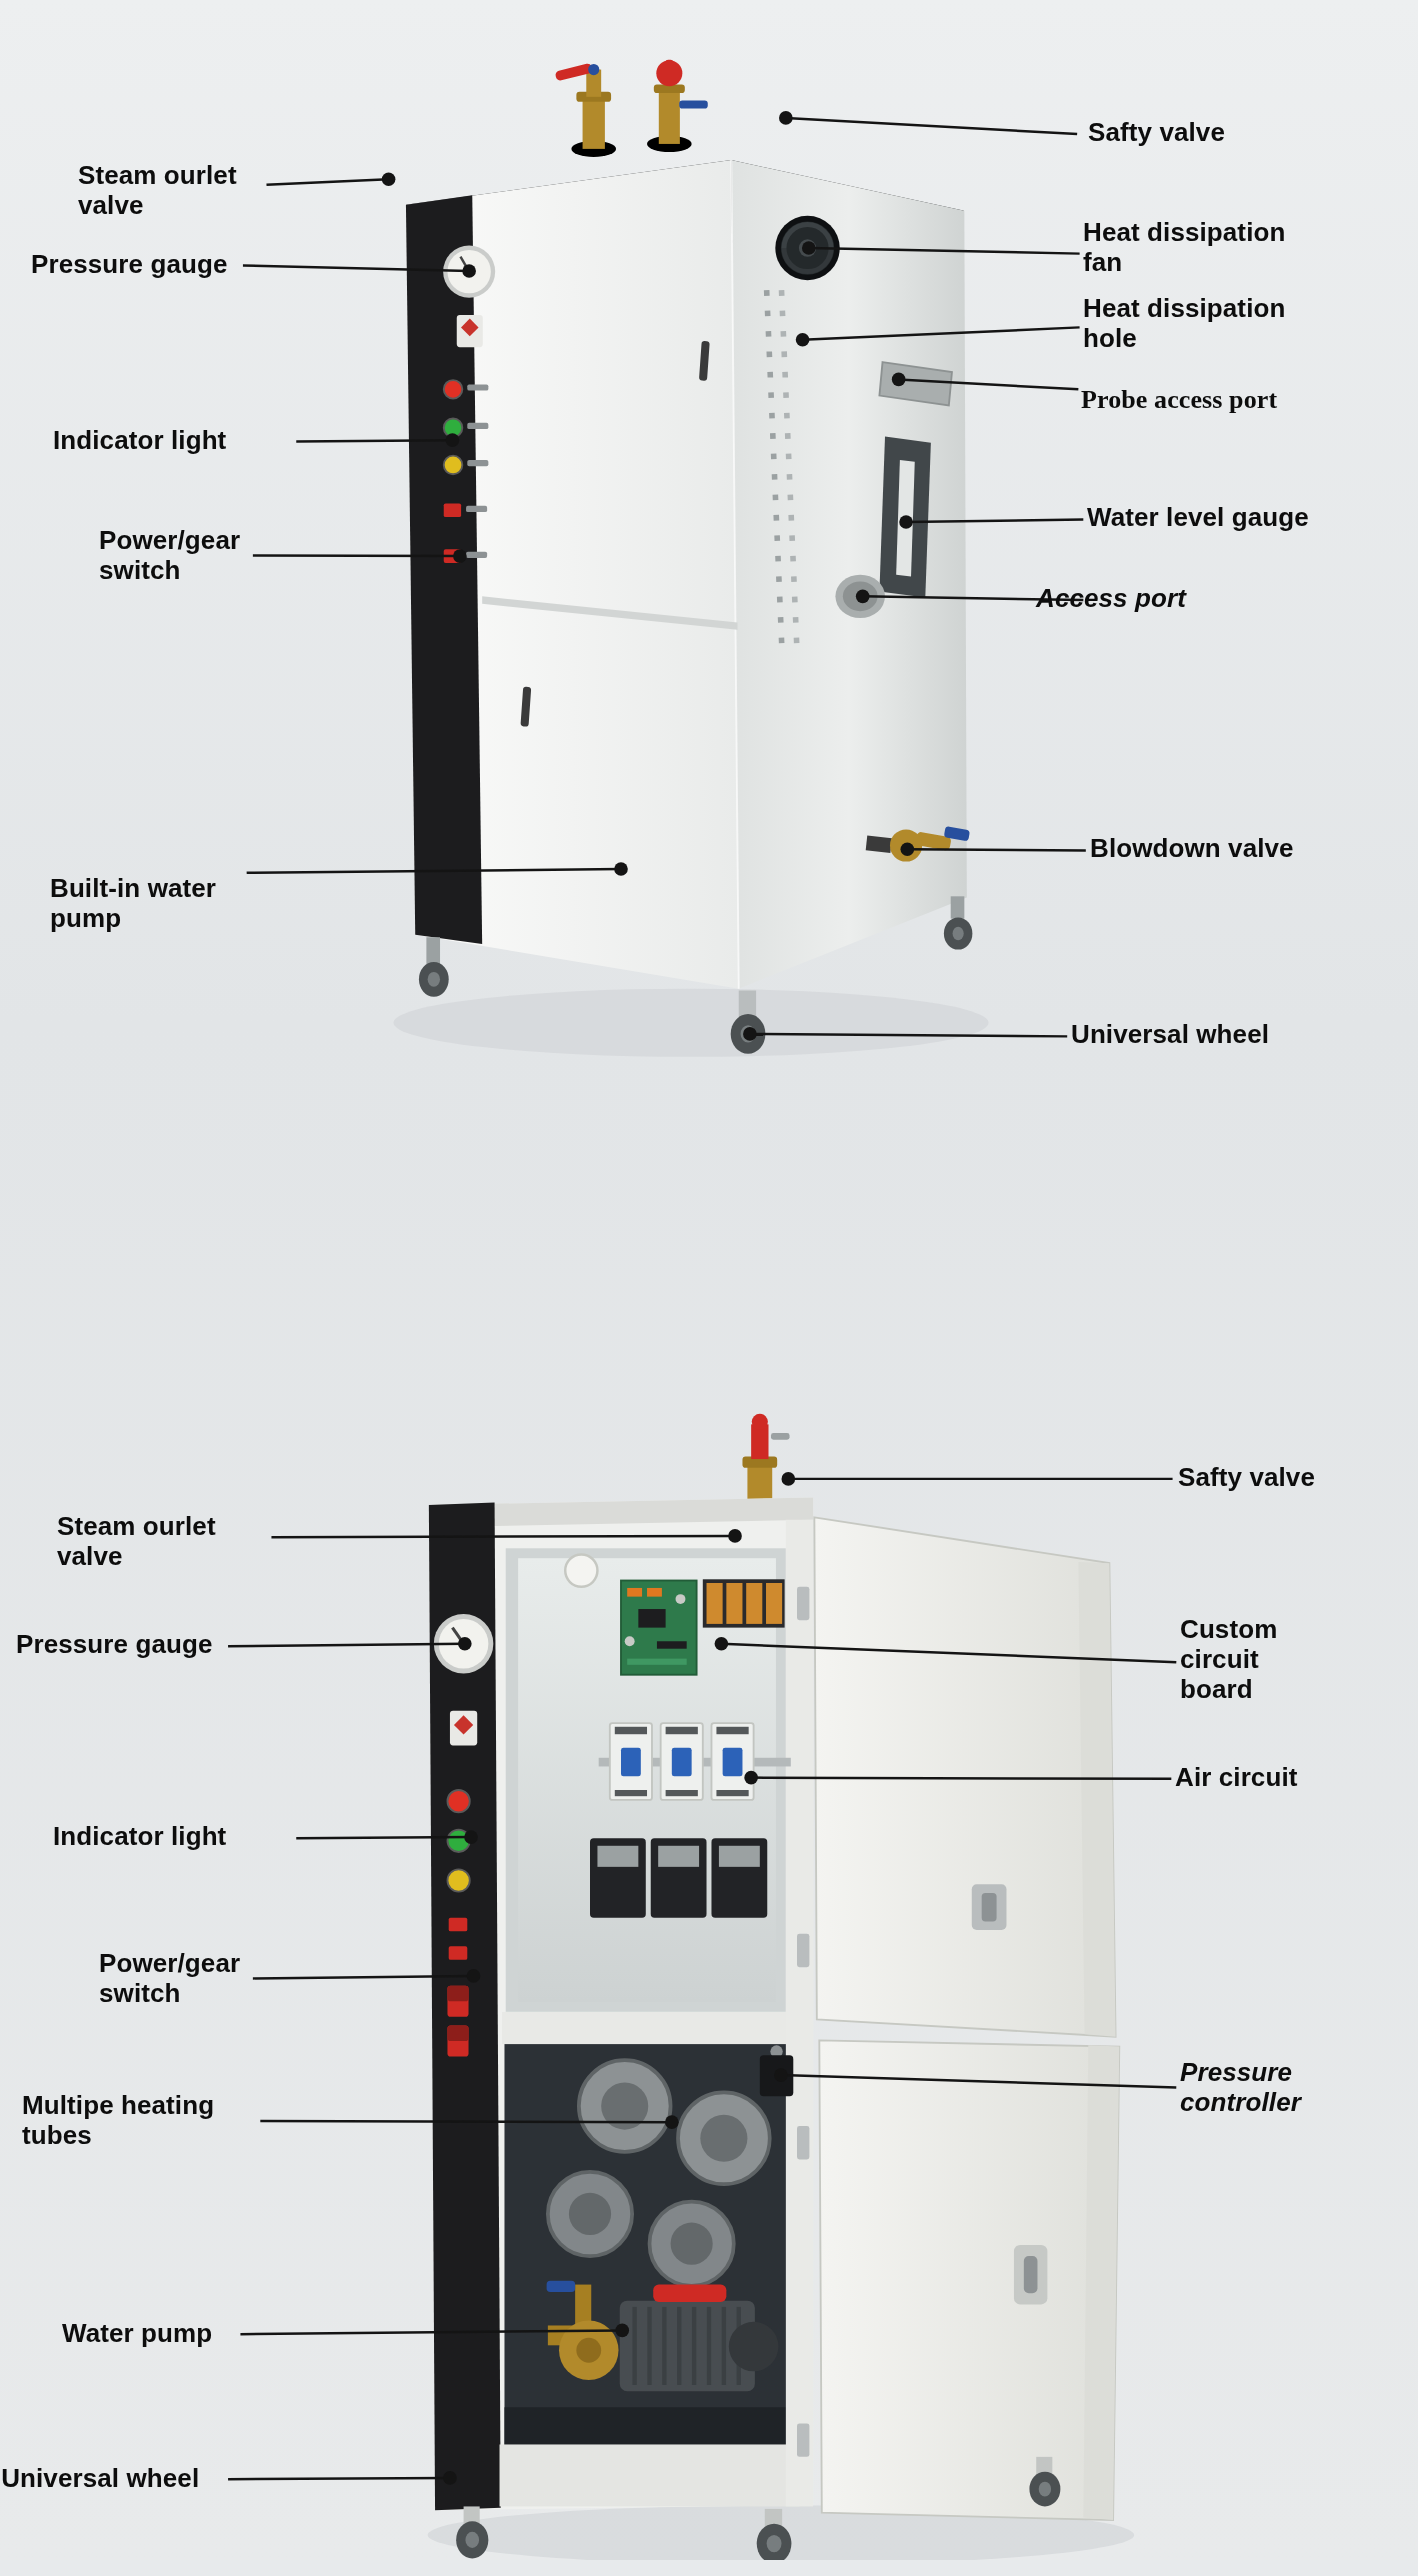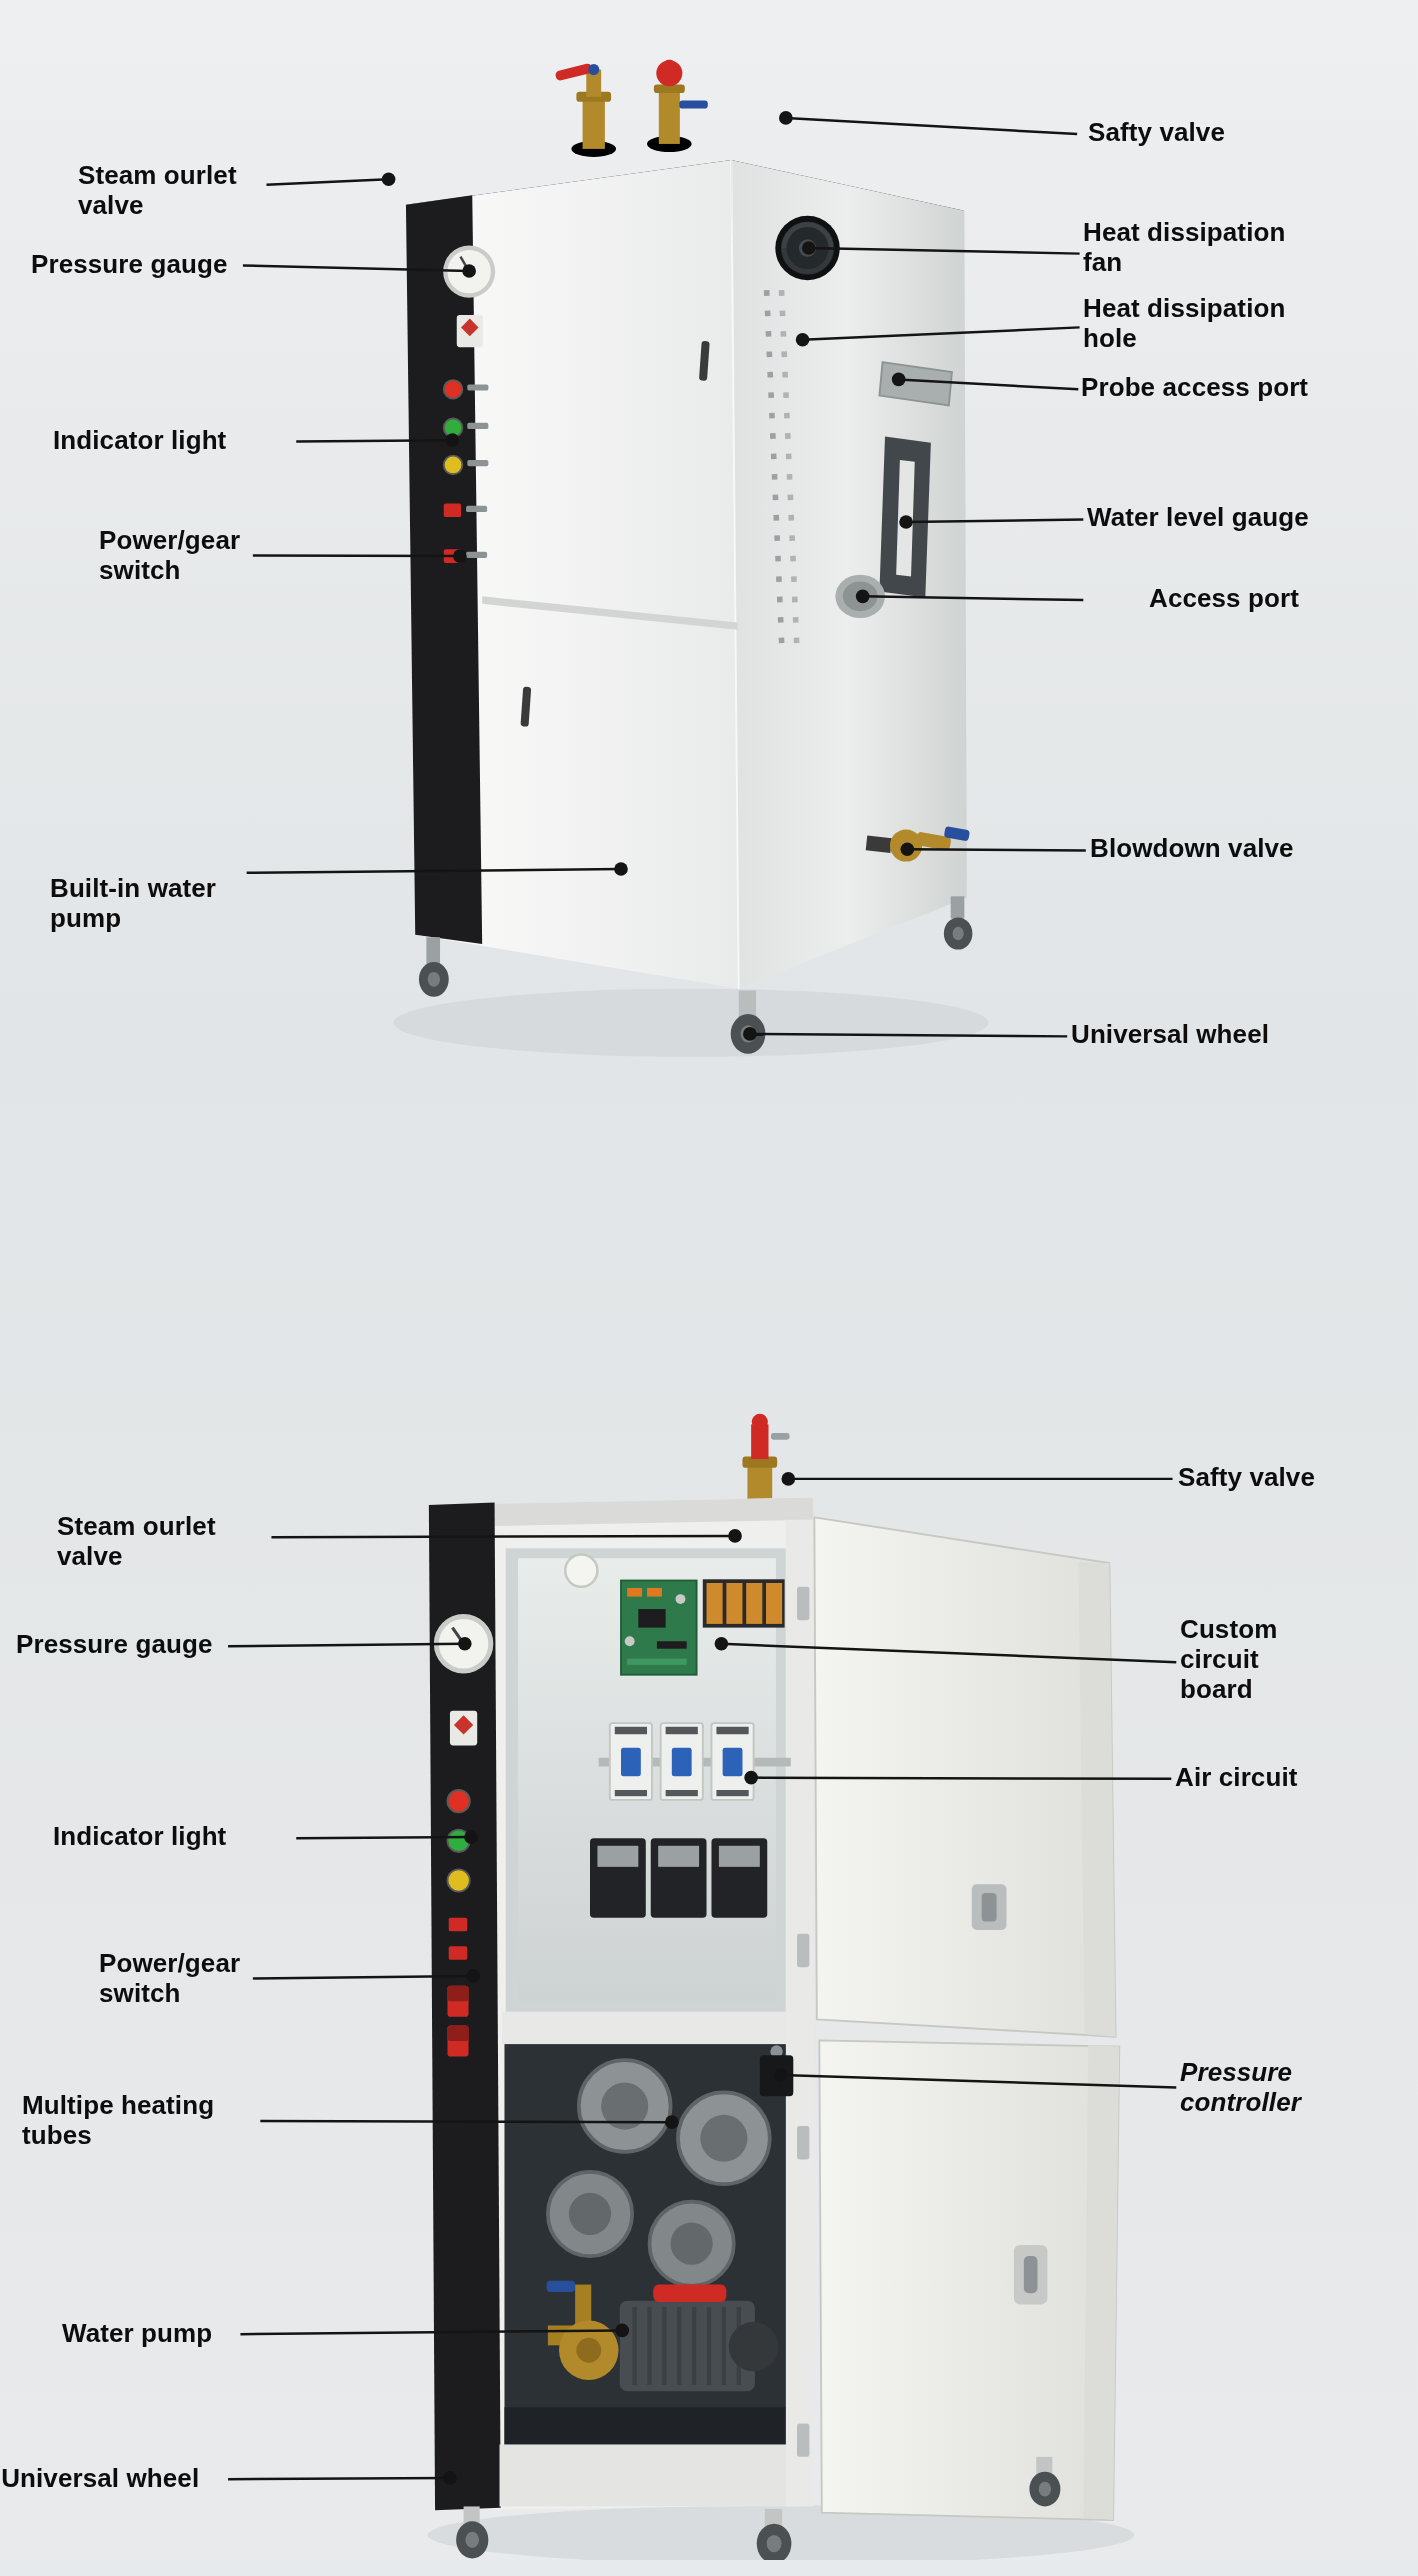--- a/index.html
+++ b/index.html
@@ -375,26 +375,26 @@
   </svg>
 
   <div class="label" style="left:1088px; top:118px;">Safty valve</div>
   <div class="label" style="left:78px; top:161px;">Steam ourlet
 valve</div>
   <div class="label" style="left:31px; top:250px;">Pressure gauge</div>
   <div class="label" style="left:1083px; top:218px;">Heat dissipation
 fan</div>
   <div class="label" style="left:1083px; top:294px;">Heat dissipation
 hole</div>
-  <div class="label" style="left:1081px; top:373px;">Probe access port</div>
+  <div class="label" style="left:1081px; top:385px;font-family:Liberation Serif, serif;">Probe access port</div>
   <div class="label" style="left:53px; top:426px;">Indicator light</div>
   <div class="label" style="left:1087px; top:503px;">Water level gauge</div>
   <div class="label" style="left:99px; top:526px;">Power/gear
 switch</div>
-  <div class="label" style="left:1149px; top:584px;">Access port</div>
+  <div class="label" style="left:1036px; top:584px;font-style:italic;">Access port</div>
   <div class="label" style="left:50px; top:874px;">Built-in water
 pump</div>
   <div class="label" style="left:1090px; top:834px;">Blowdown valve</div>
   <div class="label" style="left:1071px; top:1020px;">Universal wheel</div>
 
   <div class="label" style="left:1178px; top:1463px;">Safty valve</div>
   <div class="label" style="left:57px; top:1512px;">Steam ourlet
 valve</div>
   <div class="label" style="left:16px; top:1630px;">Pressure gauge</div>
   <div class="label" style="left:1180px; top:1615px;">Custom

